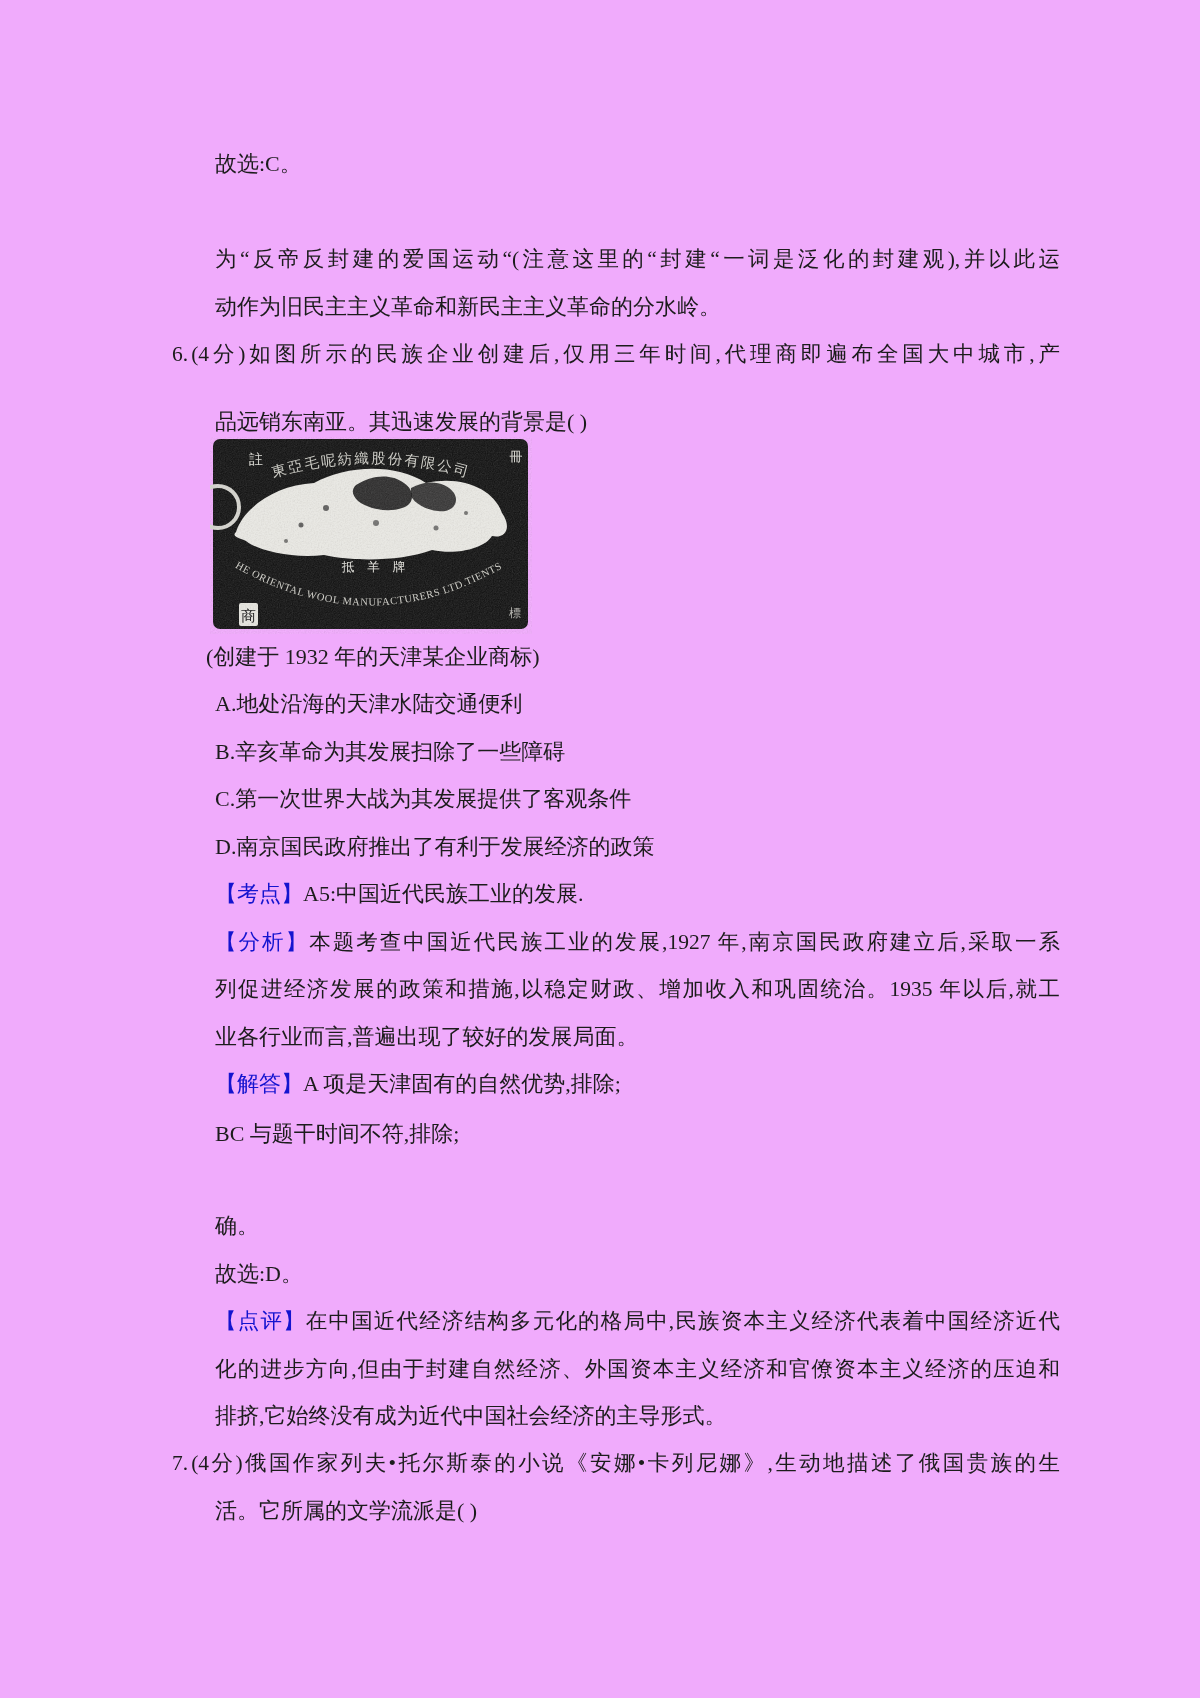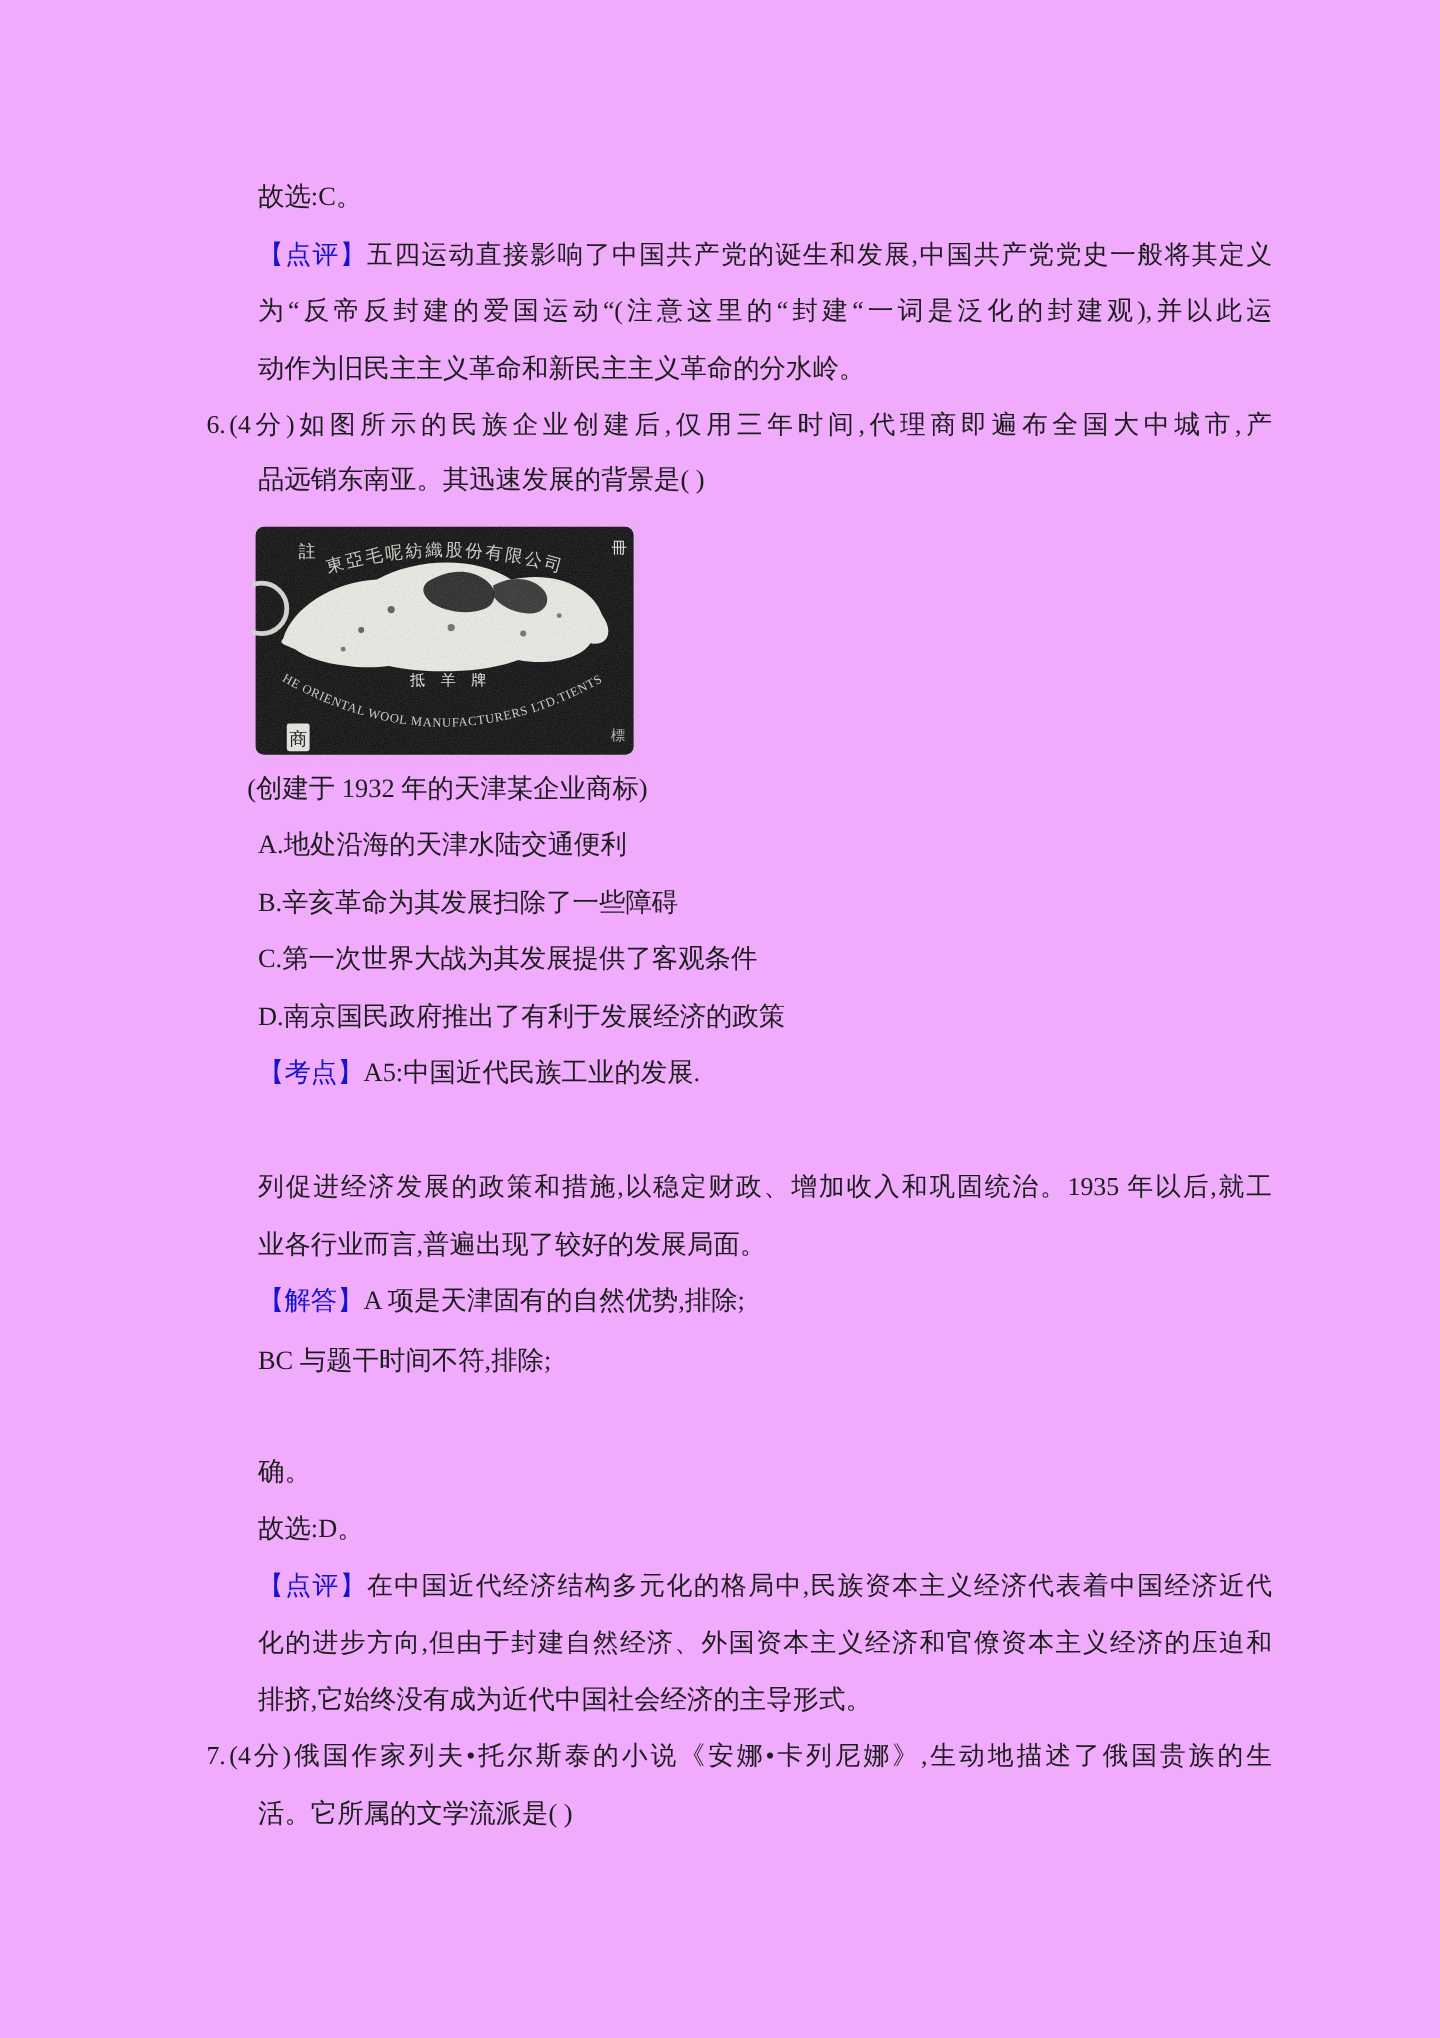--- a/index.html
+++ b/index.html
@@ -17,26 +17,25 @@
   #figure{position:absolute;left:210px;top:437px;width:322px;height:197px;}
   #figure svg{display:block;filter:blur(0.45px) contrast(0.95);}
 </style>
 </head>
 <body>
 
 <div id="page">
 
   <div class="line" style="top:148px">故选:C。</div>
 
-  <div class="line j" style="top:196px"><span class="lbl">【点评】</span><span>五四运动直接影响了中国共产党的诞生和发展,中国共产党党史一般将其定义</span></div>
   <div class="line j" style="top:243px">为“反帝反封建的爱国运动“(注意这里的“封建“一词是泛化的封建观),并以此运</div>
   <div class="line" style="top:291px">动作为旧民主主义革命和新民主主义革命的分水岭。</div>
 
   <div class="line j qline" style="top:338px"><span class="qnum">6.</span><span>(4分)如图所示的民族企业创建后,仅用三年时间,代理商即遍布全国大中城市,产</span></div>
-  <div class="line" style="top:384px">品远销东南亚。其迅速发展的背景是(  )</div>
+  <div class="line" style="top:406px">品远销东南亚。其迅速发展的背景是(  )</div>
 
   <div id="figure">
     <svg viewBox="0 0 322 197" width="322" height="197">
       <defs>
         <path id="arcTop" d="M40,48 Q161,4 282,48" fill="none"></path>
         <path id="arcBot" d="M28,132 Q161,206 294,130" fill="none"></path>
         <filter id="nW">
             <feTurbulence type="fractalNoise" baseFrequency="0.85" numOctaves="2"></feTurbulence>
           <feColorMatrix type="matrix" values="0 0 0 0 1  0 0 0 0 1  0 0 0 0 1  0.45 0.45 0.45 0 -0.45"></feColorMatrix>
           </filter>
@@ -85,20 +84,21 @@
 
   <div class="line cap" style="top:641px">(创建于 1932 年的天津某企业商标)</div>
 
   <div class="line" style="top:688px">A.地处沿海的天津水陆交通便利</div>
   <div class="line" style="top:736px">B.辛亥革命为其发展扫除了一些障碍</div>
   <div class="line" style="top:783px">C.第一次世界大战为其发展提供了客观条件</div>
   <div class="line" style="top:831px">D.南京国民政府推出了有利于发展经济的政策</div>
 
   <div class="line" style="top:878px"><span class="lbl">【考点】</span><span>A5:中国近代民族工业的发展.</span></div>
 
+  <div class="line j" style="top:926px"><span class="lbl">【分析】</span><span>本题考查中国近代民族工业的发展,1927 年,南京国民政府建立后,采取一系</span></div>
   <div class="line j" style="top:973px">列促进经济发展的政策和措施,以稳定财政、增加收入和巩固统治。1935 年以后,就工</div>
   <div class="line" style="top:1021px">业各行业而言,普遍出现了较好的发展局面。</div>
 
   <div class="line" style="top:1068px"><span class="lbl">【解答】</span><span>A 项是天津固有的自然优势,排除;</span></div>
   <div class="line" style="top:1118px">BC 与题干时间不符,排除;</div>
   <div class="line" style="top:1210px">确。</div>
 
   <div class="line" style="top:1258px">故选:D。</div>
 
   <div class="line j" style="top:1305px"><span class="lbl">【点评】</span><span>在中国近代经济结构多元化的格局中,民族资本主义经济代表着中国经济近代</span></div>

